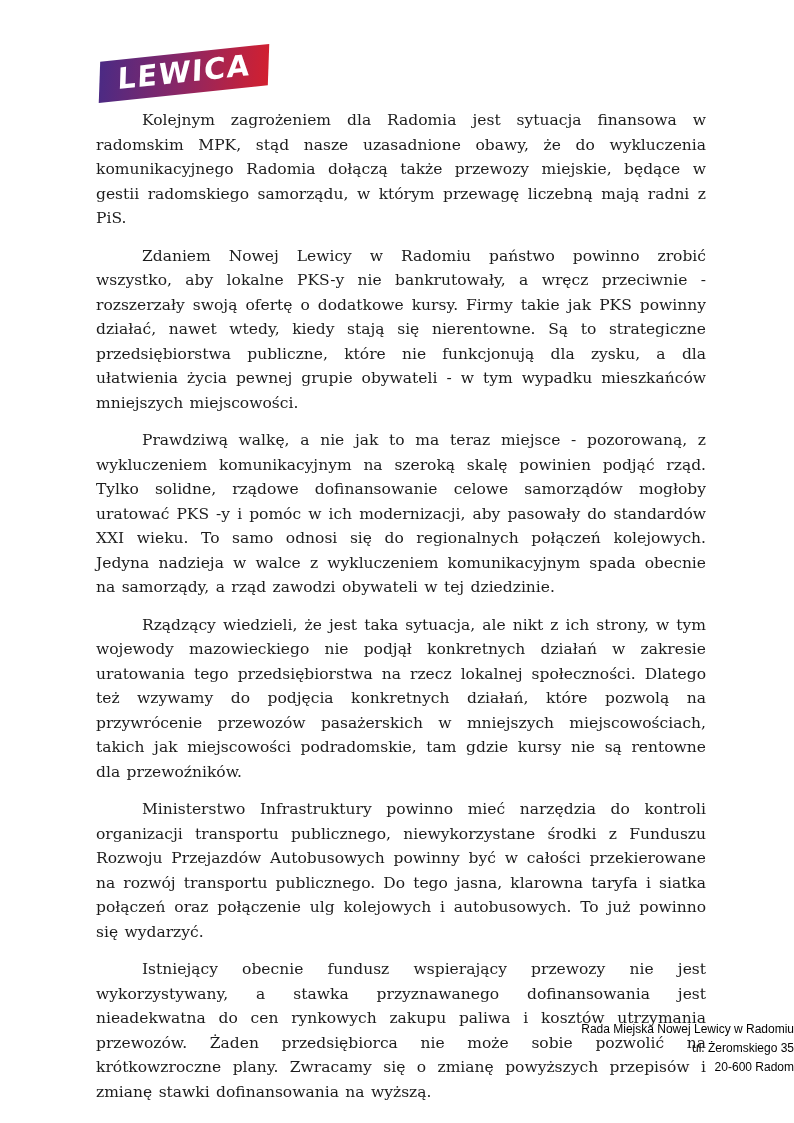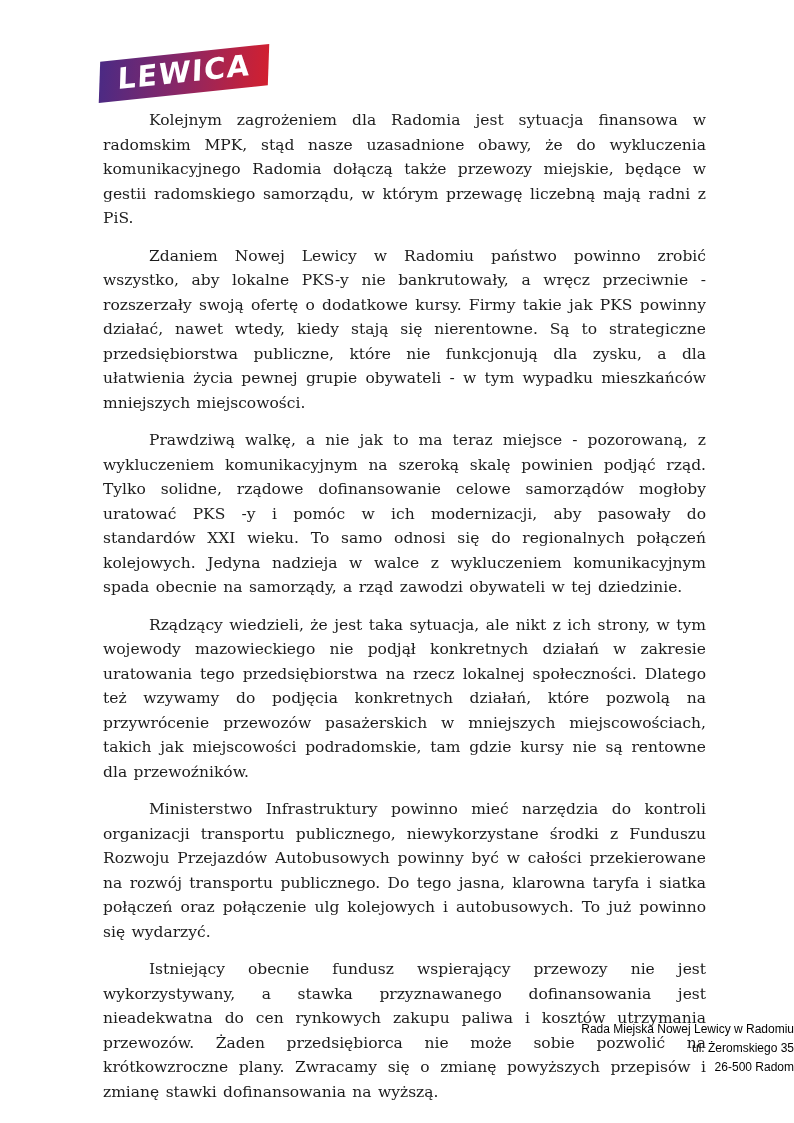--- a/index.html
+++ b/index.html
@@ -42,21 +42,21 @@
   .content {
     position: absolute;
     left: 88px;
     top: 108px;
     width: 618px;
     color: #1c1c1c;
     font-size: 15.5px;
     line-height: 24.5px;
   }
   .content p {
-    margin: 0 0 13px 15px;
+    margin: 0 0 13px 8px;
     text-align: justify;
     text-indent: 46px;
     word-spacing: 1.5px;
   }
   
   .signature {
     margin-top: 24px;
     text-align: right;
     line-height: 30px;
     font-size: 15.5px;
@@ -93,16 +93,16 @@
 
     <div class="signature">
       <div>Waldemar Kaczmarski</div>
 
     </div>
   </div>
 
   <div class="footer">
     <div>Rada Miejska Nowej Lewicy w Radomiu</div>
     <div>ul. Żeromskiego 35</div>
-    <div>26-500 Radom</div>
+    <div>20-600 Radom</div>
   </div>
 
 </div>
 
 </body></html>

